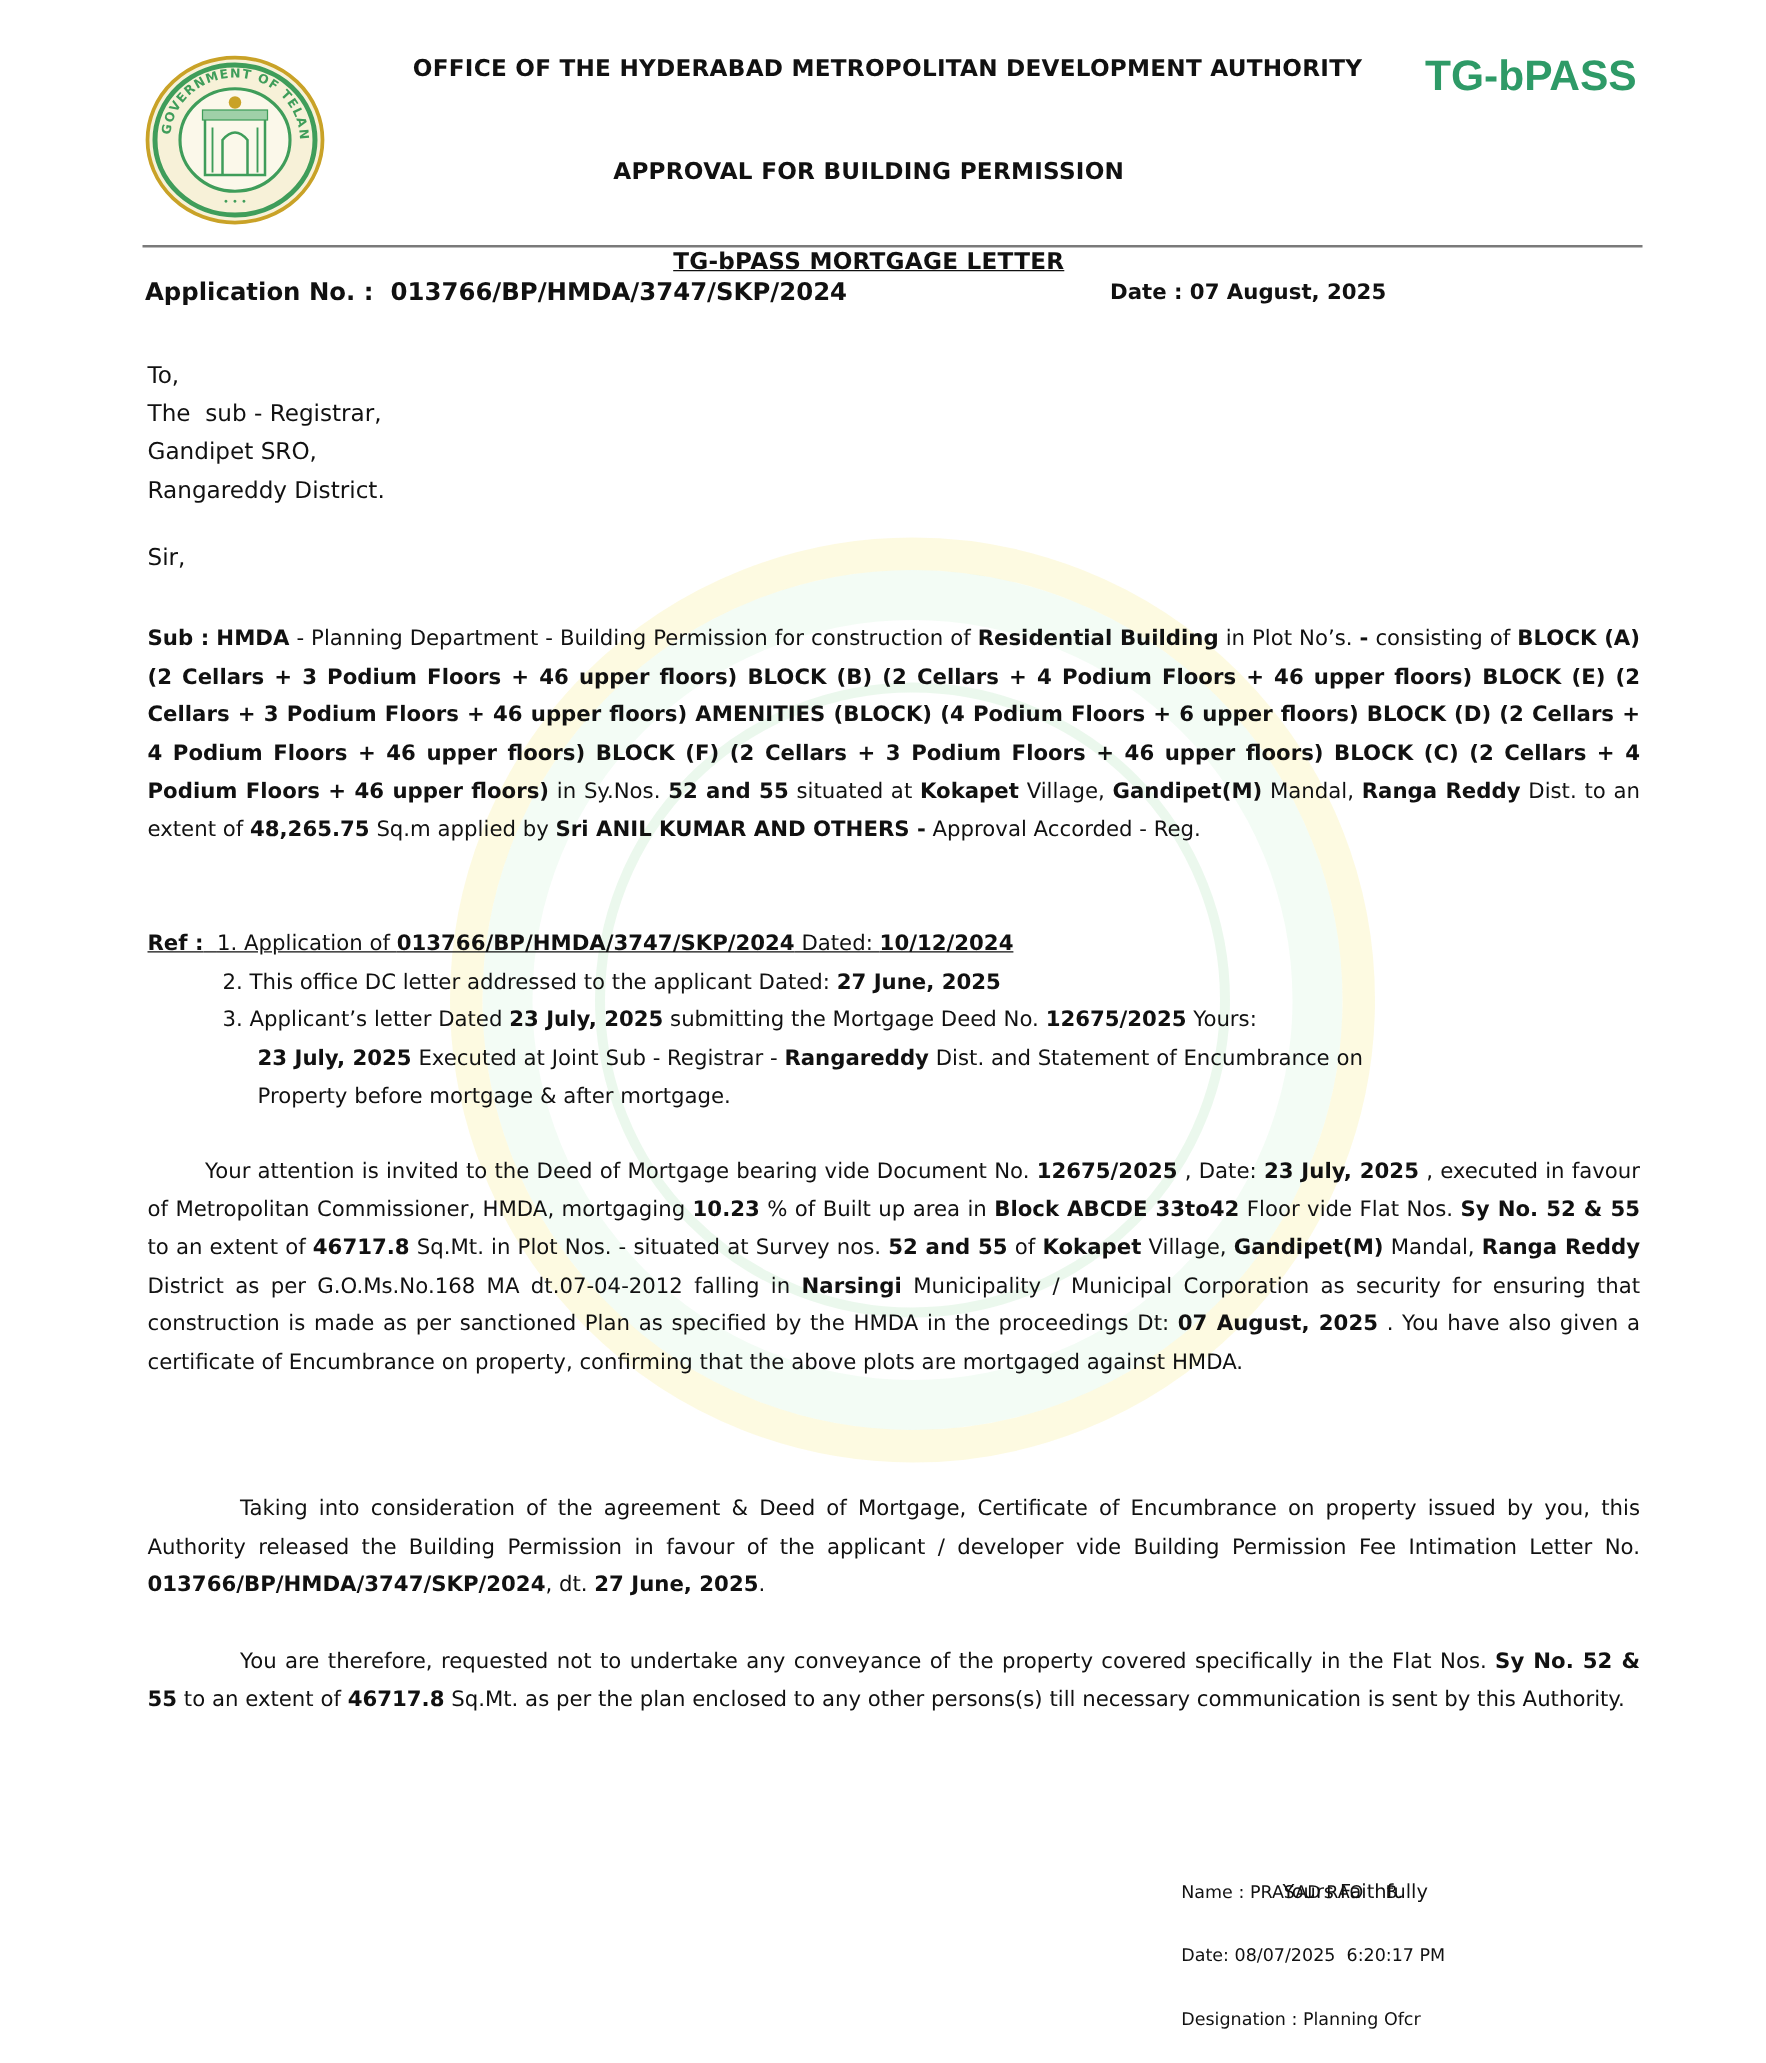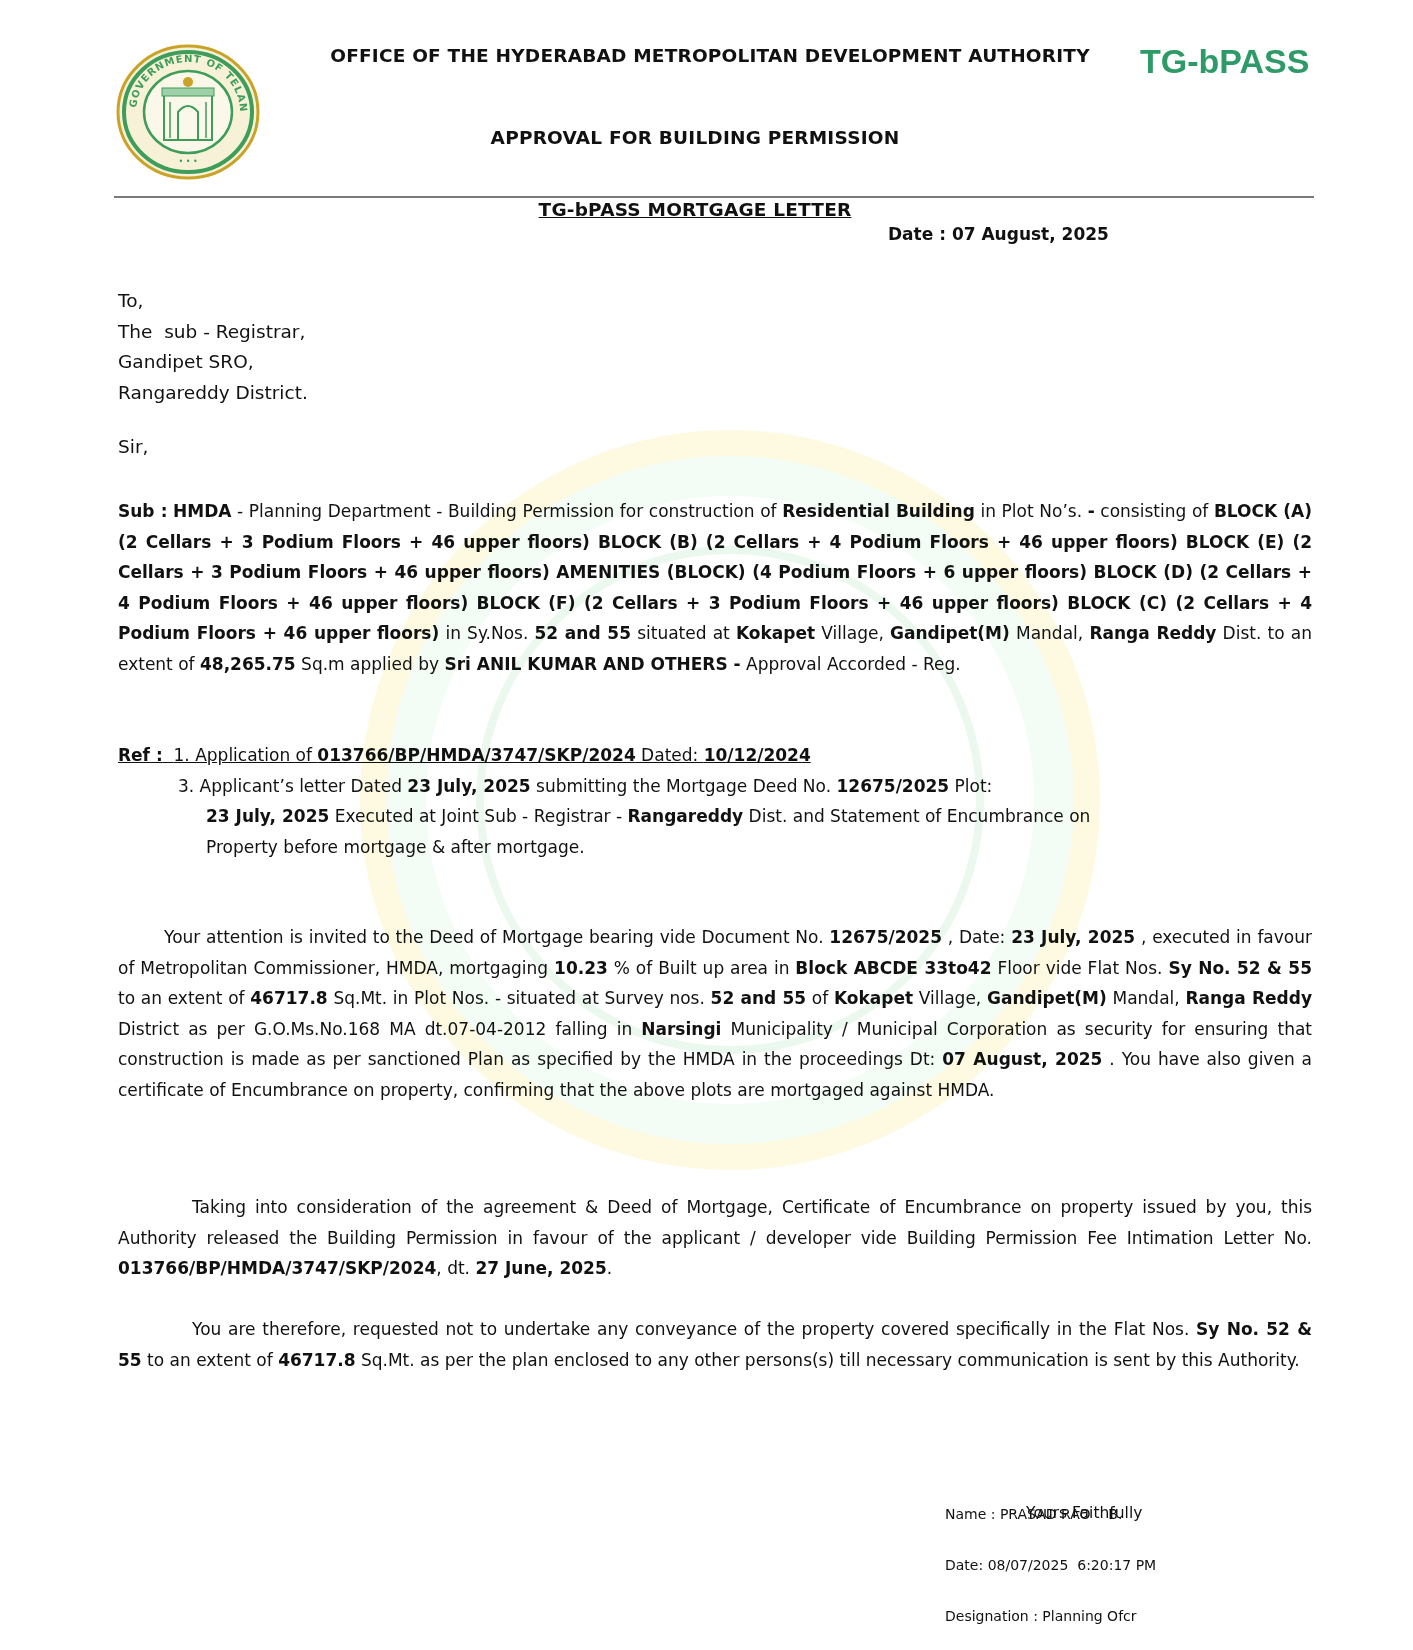--- a/index.html
+++ b/index.html
@@ -71,20 +71,24 @@
       <text x="74" y="122" text-anchor="middle" font-family="DejaVu Sans, sans-serif" font-size="8" fill="#3f9d5a">• • •</text>
     </svg>
   </div>
 
   <div class="hdr hdr1">OFFICE OF THE HYDERABAD METROPOLITAN DEVELOPMENT AUTHORITY</div>
   <div class="hdr hdr2">APPROVAL FOR BUILDING PERMISSION</div>
   <div class="hdr hdr3">TG-bPASS MORTGAGE LETTER</div>
   <div class="brand">TG-bPASS</div>
   <div class="rule"></div>
 
+  <div class="appno">
+    <span>Application No. :</span>&nbsp;
+    <span>013766/BP/HMDA/3747/SKP/2024</span>
+  </div>
   <div class="date-top">
     <span>Date :</span>
     <span>07 August, 2025</span>
   </div>
 
   <div class="addr">
     <div>To,</div>
     <div style="white-space:pre">The  sub - Registrar,</div>
     <div>Gandipet SRO,</div>
     <div>Rangareddy District.</div>
@@ -96,21 +100,24 @@
     <b>Sub :</b>
     <b>HMDA</b><span> - Planning Department - Building Permission for construction of </span><b>Residential Building</b><span> in Plot No’s. </span><b>-</b><span> consisting of </span><b>BLOCK (A) (2 Cellars + 3 Podium Floors + 46 upper floors)  BLOCK (B) (2 Cellars + 4 Podium Floors + 46 upper floors)  BLOCK (E) (2 Cellars + 3 Podium Floors + 46 upper floors)  AMENITIES (BLOCK) (4 Podium Floors + 6 upper floors)  BLOCK (D) (2 Cellars + 4 Podium Floors + 46 upper floors)  BLOCK (F) (2 Cellars + 3 Podium Floors + 46 upper floors)  BLOCK (C) (2 Cellars + 4 Podium Floors + 46 upper floors)</b><span> in Sy.Nos. </span><b>52 and 55</b><span> situated at </span><b>Kokapet</b><span> Village, </span><b>Gandipet(M)</b><span> Mandal, </span><b>Ranga Reddy</b><span> Dist. to an extent of </span><b>48,265.75</b><span> Sq.m applied by </span><b>Sri ANIL KUMAR AND OTHERS -</b><span> Approval Accorded - Reg.</span>
   </div>
 
   <div class="para ref" style="text-align:left">
     <div class="item">
       <b>Ref :</b>&nbsp;
       <span>1. Application of </span><b>013766/BP/HMDA/3747/SKP/2024</b><span> Dated: </span><b>10/12/2024</b>
     </div>
     <div class="ind1">
-      <span>3. Applicant’s letter Dated </span><b>23 July, 2025</b><span> submitting the Mortgage Deed No. </span><b>12675/2025</b><span> Plot:</span>
+      <span>2. This office DC letter addressed to the applicant Dated: </span><b>27 June, 2025</b>
+    </div>
+    <div class="ind1">
+      <span>3. Applicant’s letter Dated </span><b>23 July, 2025</b><span> submitting the Mortgage Deed No. </span><b>12675/2025</b><span> Yours:</span>
     </div>
     <div class="ind2">
       <b>23 July, 2025</b><span> Executed at Joint Sub - Registrar - </span><b>Rangareddy</b><span> Dist. and Statement of Encumbrance on</span>
     </div>
     <div class="ind2">Property before mortgage &amp; after mortgage.</div>
   </div>
 
   <div class="para p1">
     <span class="indent-sm"></span><span>Your attention is invited to the Deed of Mortgage bearing vide Document No. </span><b>12675/2025</b><span> , Date: </span><b>23 July, 2025</b><span> , executed in favour of Metropolitan Commissioner, HMDA, mortgaging </span><b>10.23</b><span> % of Built up area in </span><b>Block ABCDE 33to42</b><span> Floor vide Flat Nos. </span><b>Sy No. 52 &amp; 55</b><span> to an extent of </span><b>46717.8</b><span> Sq.Mt. in Plot Nos. - situated at Survey nos. </span><b>52 and 55</b><span> of </span><b>Kokapet</b><span> Village, </span><b>Gandipet(M)</b><span> Mandal, </span><b>Ranga Reddy</b><span> District as per G.O.Ms.No.168 MA dt.07-04-2012 falling in </span><b>Narsingi</b><span> Municipality / Municipal Corporation as security for ensuring that construction is made as per sanctioned Plan as specified by the HMDA in the proceedings Dt: </span><b>07 August, 2025</b><span> . You have also given a certificate of Encumbrance on property, confirming that the above plots are mortgaged against HMDA.</span>
   </div>

